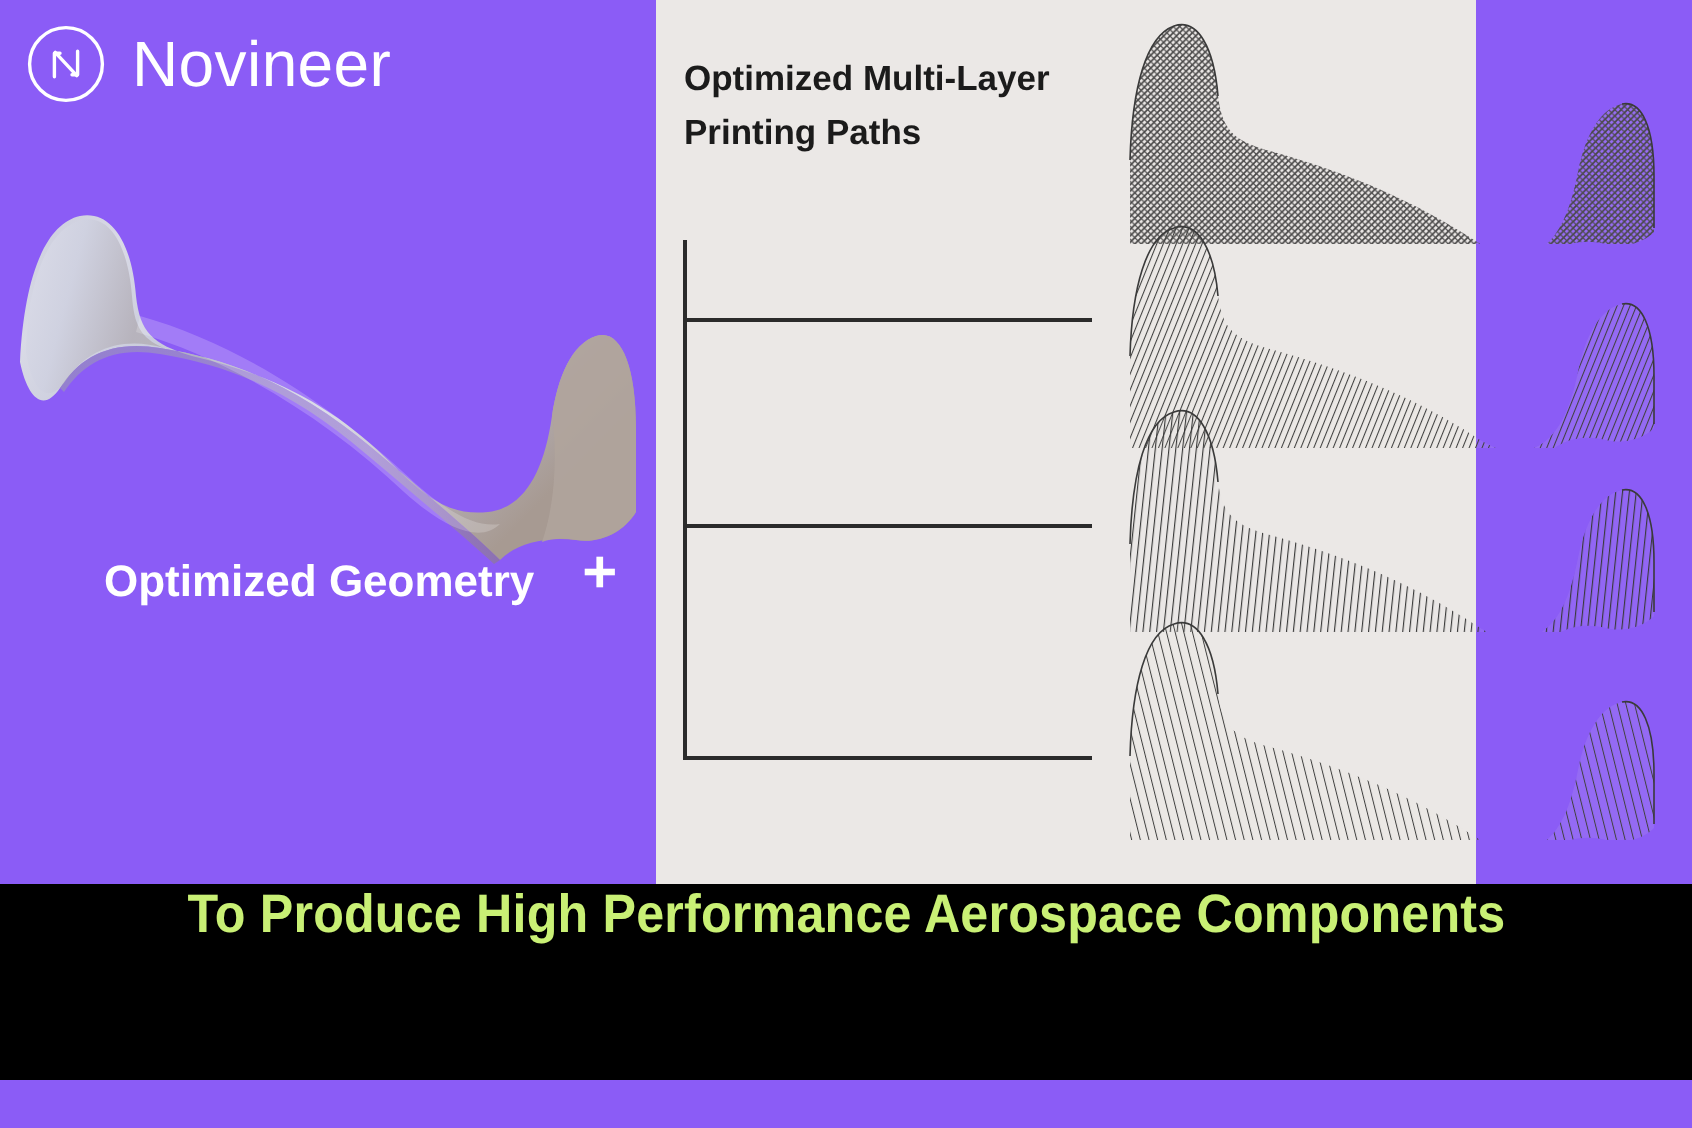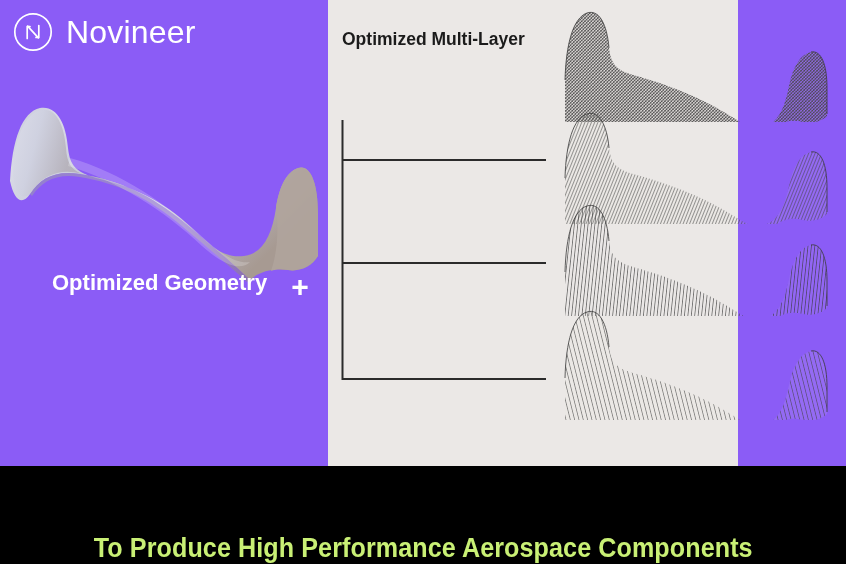--- a/index.html
+++ b/index.html
@@ -45,21 +45,21 @@
     width: 328px;
     height: 190px;
   }
   .geometry-stage svg { display: block; width: 100%; height: 100%; }
 
   .geometry-caption-row {
     position: absolute;
     left: 52px;
     top: 272px;
     display: flex;
-    align-items: flex-start;
+    align-items: flex-end;
     gap: 24px;
   }
   .geometry-caption {
     color: #ffffff;
     font-size: 22px;
     font-weight: 700;
     line-height: 1;
     white-space: nowrap;
   }
   .plus-glyph {
@@ -116,25 +116,25 @@
   .toolpath svg { display: block; width: 100%; height: 100%; }
   .tp-0 { top: 2px; }
   .tp-1 { top: 104px; }
   .tp-2 { top: 196px; }
   .tp-3 { top: 300px; }
 
   
   .tagline {
     position: absolute;
     left: 0;
-    top: 466px;
+    top: 442px;
     width: 846px;
     height: 98px;
     display: flex;
-    align-items: flex-end;
+    align-items: flex-start;
     justify-content: center;
     background: #000000;
   }
   .tagline-text {
     color: #c9f075;
     font-size: 27px;
     font-weight: 700;
     letter-spacing: 0.1px;
     transform: scaleX(0.93);
     transform-origin: center;
@@ -227,20 +227,21 @@
 
   <div class="geometry-caption-row">
     <span class="geometry-caption">Optimized Geometry</span>
     <span class="plus-glyph">+</span>
   </div>
 
   <div class="light-panel">
 
     <div class="panel-heading">
       <span class="hl">Optimized Multi-Layer</span>
+      <span class="hl">Printing Paths</span>
     </div>
 
     <div class="bracket">
       <svg viewBox="0 0 225 265" aria-hidden="true">
         <line x1="4.5" y1="0" x2="4.5" y2="260" stroke="#2b2b2b" stroke-width="2"></line>
         <line x1="4.5" y1="40" x2="208" y2="40" stroke="#2b2b2b" stroke-width="2"></line>
         <line x1="4.5" y1="143" x2="208" y2="143" stroke="#2b2b2b" stroke-width="2"></line>
         <line x1="4.5" y1="259" x2="208" y2="259" stroke="#2b2b2b" stroke-width="2"></line>
       </svg>
     </div>

